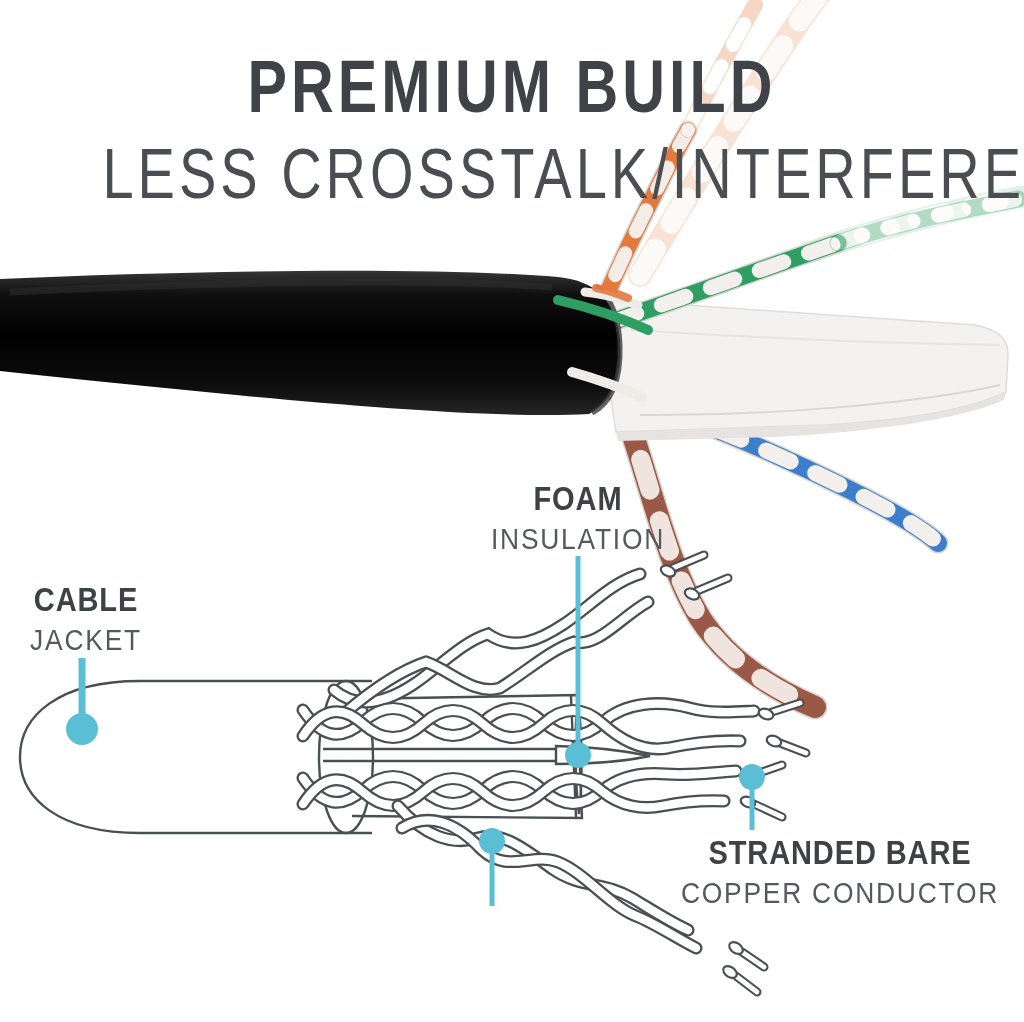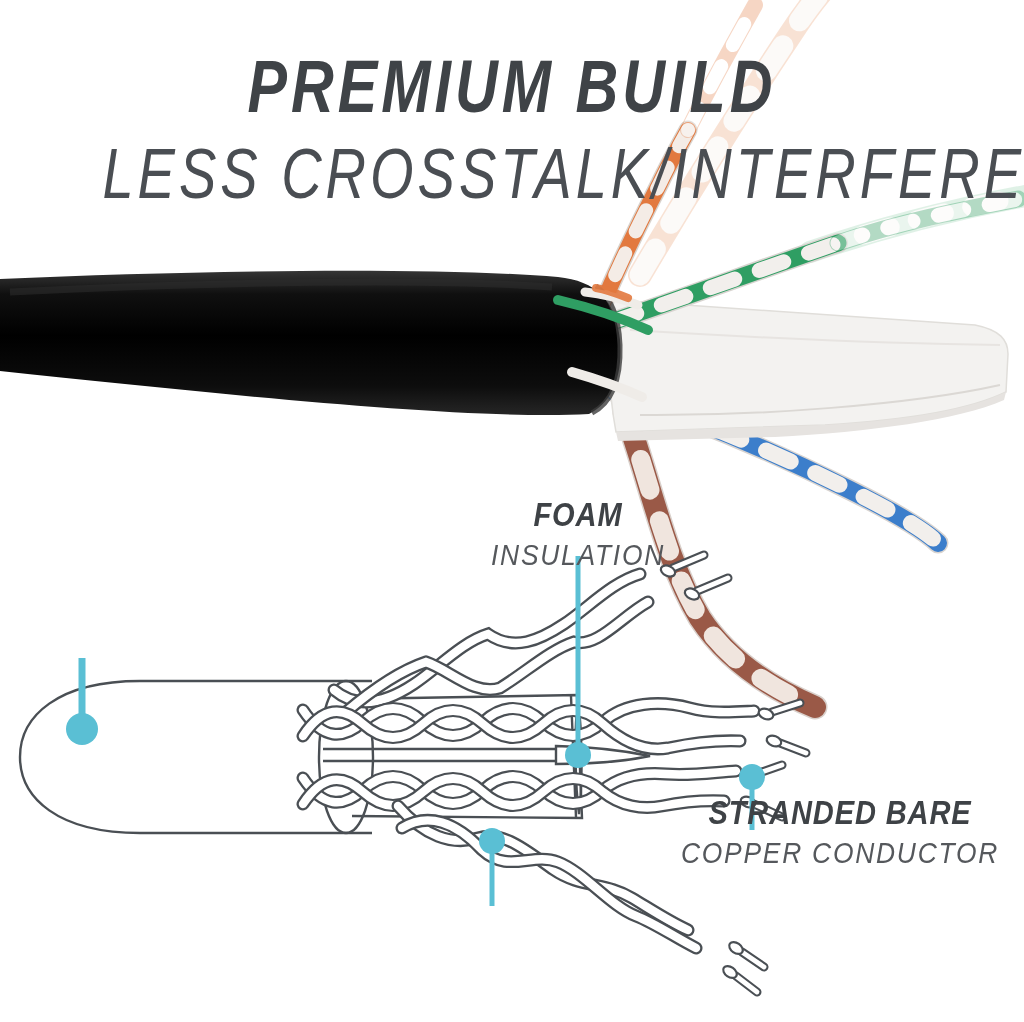--- a/index.html
+++ b/index.html
@@ -1,39 +1,39 @@
 <!DOCTYPE html>
 <html><head>
 <meta charset="utf-8">
 <style>
   html,body{margin:0;padding:0;background:#ffffff;}
   body{width:1024px;height:1022px;position:relative;overflow:hidden;
        font-family:"Liberation Sans","DejaVu Sans",sans-serif;}
-  .stage{position:absolute;inset:0;width:1024px;height:758px;font-style:italic;}
+  .stage{position:absolute;inset:0;width:1024px;height:758px;}
   svg{position:absolute;left:0;top:0;}
 
   
   .title{
     position:absolute;left:0;top:44px;width:1024px;text-align:center;
     font-size:74px;font-weight:700;color:#3f4347;letter-spacing:5px;
     transform:scaleX(.80);transform-origin:center;white-space:nowrap;
   }
   .subtitle{
     position:absolute;left:0;top:134px;width:1024px;text-align:center;
     font-size:70px;font-weight:400;color:#4a4e53;letter-spacing:5px;
     transform:scaleX(.80);transform-origin:center;white-space:nowrap;
   }
   .callout{position:absolute;text-align:center;white-space:nowrap;}
   .callout .b{display:block;font-weight:700;color:#3e4246;font-size:33px;
               letter-spacing:1px;transform:scaleX(.88);transform-origin:center;}
   .callout .l{display:block;font-weight:400;color:#55585c;font-size:30px;
               letter-spacing:2px;transform:scaleX(.88);transform-origin:center;margin-top:4px;}
-  .c-foam{left:578px;top:496px;transform:translateX(-50%);}
+  .c-foam{left:578px;top:480px;transform:translateX(-50%);}
   .c-jacket{left:86px;top:581px;transform:translateX(-50%);}
-  .c-conductor{left:840px;top:794px;transform:translateX(-50%);}
+  .c-conductor{left:840px;top:834px;transform:translateX(-50%);}
   .c-strands{left:437px;top:922px;transform:translateX(-50%);}
 
   
   .ln{fill:none;stroke:#4a4f54;stroke-width:2.4;}
   .lw-o{fill:none;stroke:#4a4f54;stroke-width:13;stroke-linecap:round;}
   .lw-i{fill:none;stroke:#ffffff;stroke-width:8.4;stroke-linecap:round;}
   .rod-o{fill:none;stroke:#4a4f54;stroke-width:9;stroke-linecap:round;}
   .rod-i{fill:none;stroke:#ffffff;stroke-width:4.8;stroke-linecap:round;}
   .tipring{fill:#ffffff;stroke:#4a4f54;stroke-width:2.2;}
   .teal-line{stroke:#5abfd4;fill:none;}
@@ -209,20 +209,24 @@
   </svg>
 
   <div class="title">PREMIUM BUILD</div>
   <div class="subtitle">LESS CROSSTALK/INTERFERENCE</div>
 
   <div class="callout c-foam">
     <span class="b">FOAM</span>
     <span class="l">INSULATION</span>
   </div>
 
+  <div class="callout c-jacket">
+    <span class="b">CABLE</span>
+    <span class="l">JACKET</span>
+  </div>
 
   <div class="callout c-conductor">
     <span class="b">STRANDED BARE</span>
     <span class="l">COPPER CONDUCTOR</span>
   </div>
 
 
 </div>
 
 </body></html>

